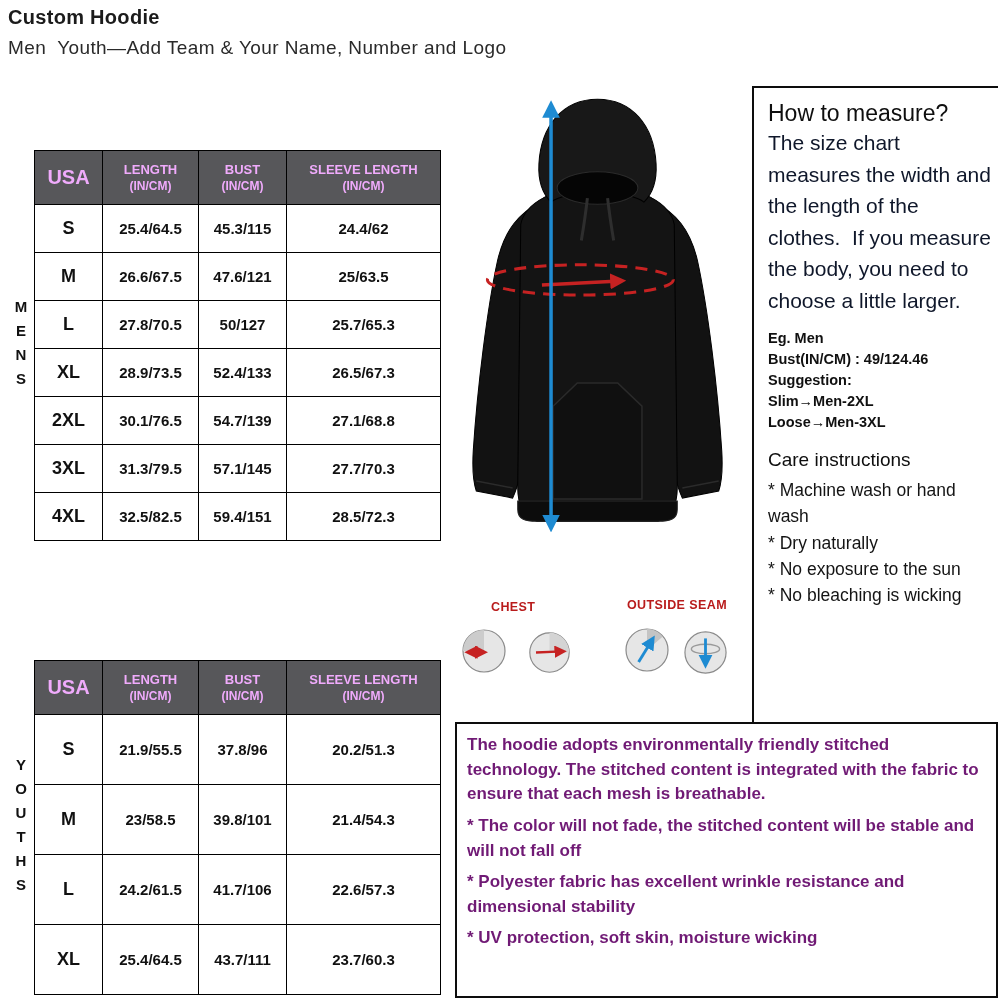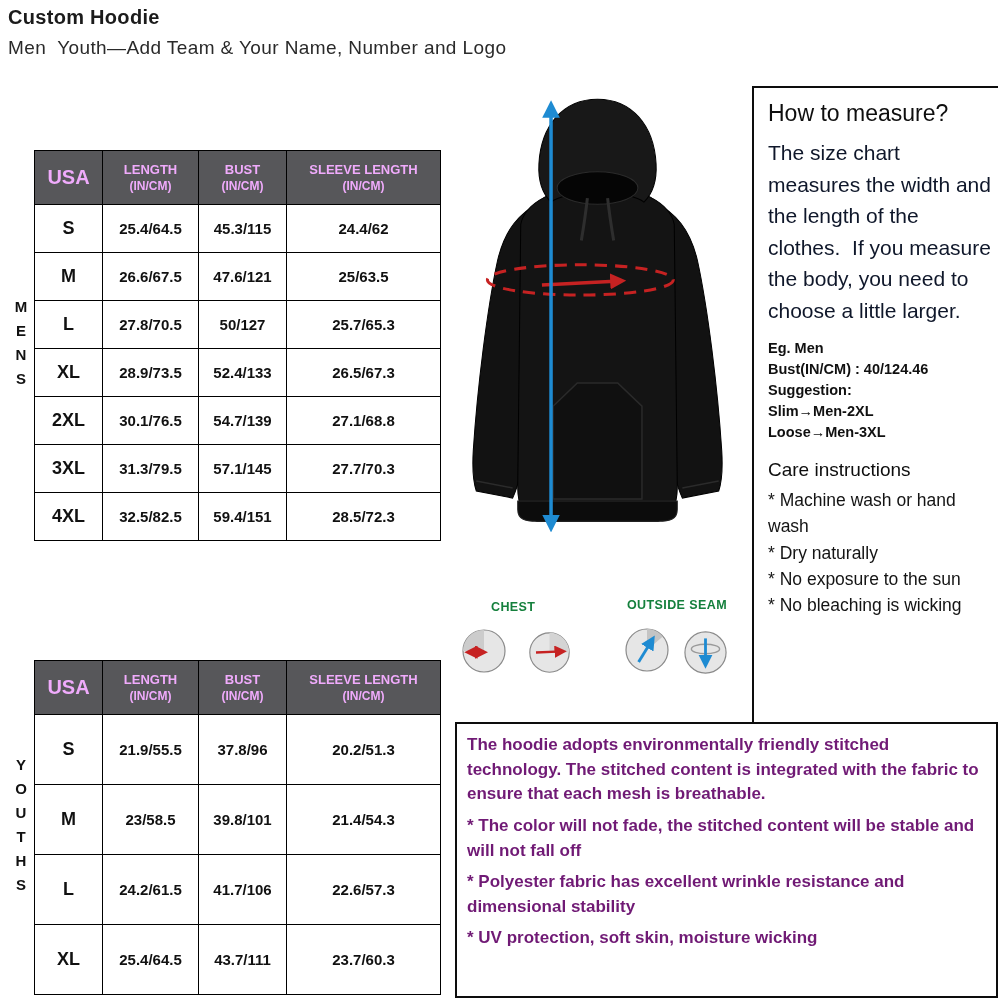--- a/index.html
+++ b/index.html
@@ -30,32 +30,32 @@
   .col-unit { display:block; font-size:12px; font-weight:bold; margin-top:2px; }
   td.size-cell { font-size:18px; font-weight:bold; }
   td.val-cell  { font-size:15px; font-weight:bold; }
   .mens-table tbody td { height:48px; }
   .youths-table tbody td { height:70px; }
   .mens-block   { left:8px;  top:150px; }
   .youths-block { left:8px;  top:660px; }
 
   
   .hoodie-area { left:445px; top:85px; width:305px; height:505px; }
-  .diagram-label { font-size:12.5px; font-weight:bold; color:#15803d; letter-spacing:.4px; }
+  .diagram-label { font-size:12.5px; font-weight:bold; color:#b91c1c; letter-spacing:.4px; }
   .lbl-chest { left:491px; top:600px; }
   .lbl-seam  { left:627px; top:598px; }
   .mini-icon { position:absolute; }
 
   
   .measure-panel {
     left:752px; top:86px; width:246px; height:636px;
     border-left:2px solid #0d0d0d; border-top:2px solid #0d0d0d;
     padding:12px 6px 0 14px;
   }
-  .measure-title { font-size:23px; color:#0e0e0e; margin-bottom:10px; }
+  .measure-title { font-size:23px; color:#0e0e0e; }
   .measure-body { font-size:21px; line-height:1.5; white-space:pre-wrap; color:#0f172a; }
   .example-block { margin-top:12px; font-size:14.5px; font-weight:bold; line-height:1.45; color:#101010; }
   .care-title { margin-top:16px; font-size:19px; color:#0e0e0e; }
   .care-list { margin-top:6px; font-size:17.5px; line-height:1.5; color:#141414; }
 
   
   .features-box {
     left:455px; top:722px; width:543px; height:276px;
     border:2px solid #0d0d0d; padding:9px 10px;
     font-weight:bold; font-size:17px; line-height:1.45; color:#701a75;
@@ -262,21 +262,21 @@
   <circle cx="20" cy="20" r="17.5" fill="#e6e6e6" stroke="#8a8a8a" stroke-width="1"></circle>
   <ellipse cx="20" cy="17" rx="12" ry="4" fill="none" stroke="#9a9a9a" stroke-width="1.2"></ellipse>
   <line x1="20" y1="8" x2="20" y2="29" stroke="#1e8bd2" stroke-width="2.4" marker-end="url(#b2)"></line>
 </svg>
 
 <div class="abs measure-panel">
   <div class="measure-title">How to measure?</div>
   <div class="measure-body">The size chart measures the width and the length of the clothes.  If you measure the body, you need to choose a little larger.</div>
   <div class="example-block">
     <div>Eg. Men</div>
-    <div>Bust(IN/CM) : 40/124.46</div>
+    <div>Bust(IN/CM) : 49/124.46</div>
     <div>Suggestion:</div>
     <div>Slim→Men-2XL</div>
     <div>Loose→Men-3XL</div>
   </div>
   <div class="care-title">Care instructions</div>
   <div class="care-list">
     <div>* Machine wash or hand wash</div>
     <div>* Dry naturally</div>
     <div>* No exposure to the sun</div>
     <div>* No bleaching is wicking</div>

